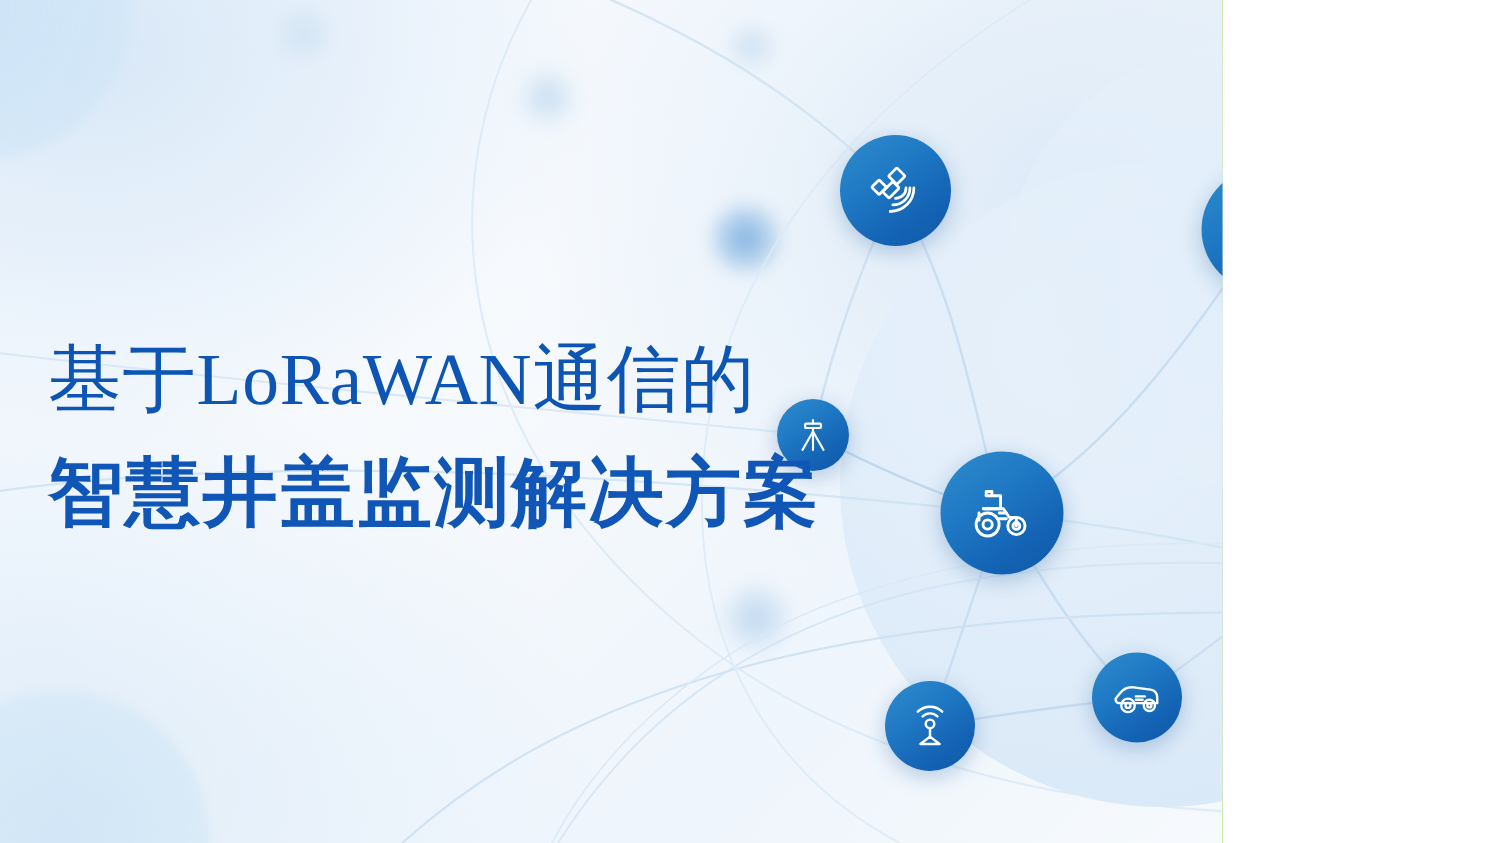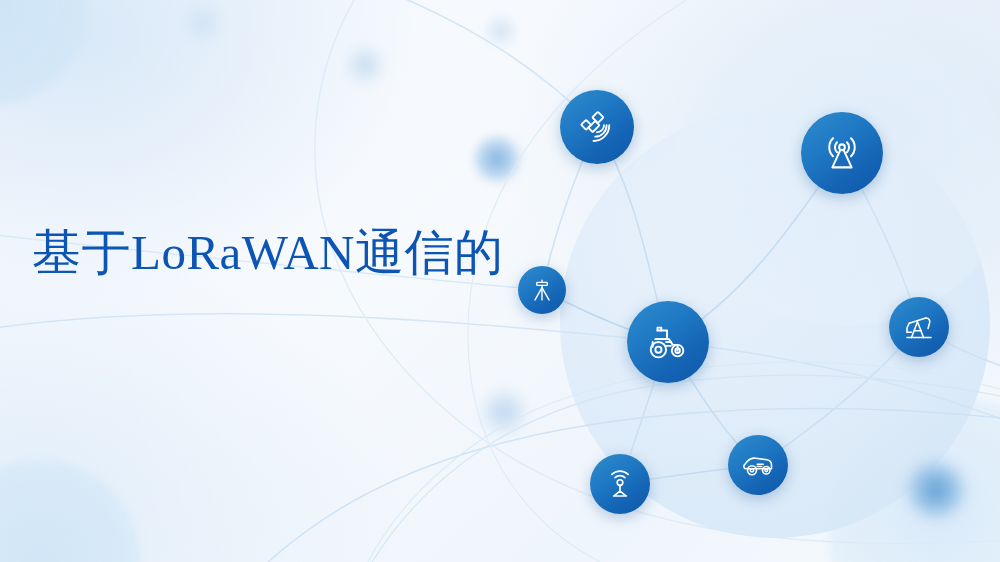--- a/index.html
+++ b/index.html
@@ -2,21 +2,21 @@
 <html><head>
 <meta charset="utf-8">
 <style>
   html, body {
     margin: 0;
     padding: 0;
     background: #ffffff;
   }
   #slide {
     position: relative;
-    width: 1000px;
+    width: 815px;
     height: 562px;
     overflow: hidden;
     background: #84cc16;
     font-family: "Liberation Sans", sans-serif;
   }
 
   
   .bg-base {
     position: absolute;
     inset: 0;
@@ -270,15 +270,16 @@
         <circle cx="35" cy="31" r="5"></circle>
         <circle cx="35" cy="31" r="1.8"></circle>
         <path d="M23 23 h8"></path>
         <path d="M23 26 h6"></path>
       </svg>
     </span>
   </div>
 
   <div class="title-block">
     <div class="title-line title-line-1">基于LoRaWAN通信的</div>
+    <div class="title-line title-line-2">智慧井盖监测解决方案</div>
   </div>
 
 </div>
 
 </body></html>

